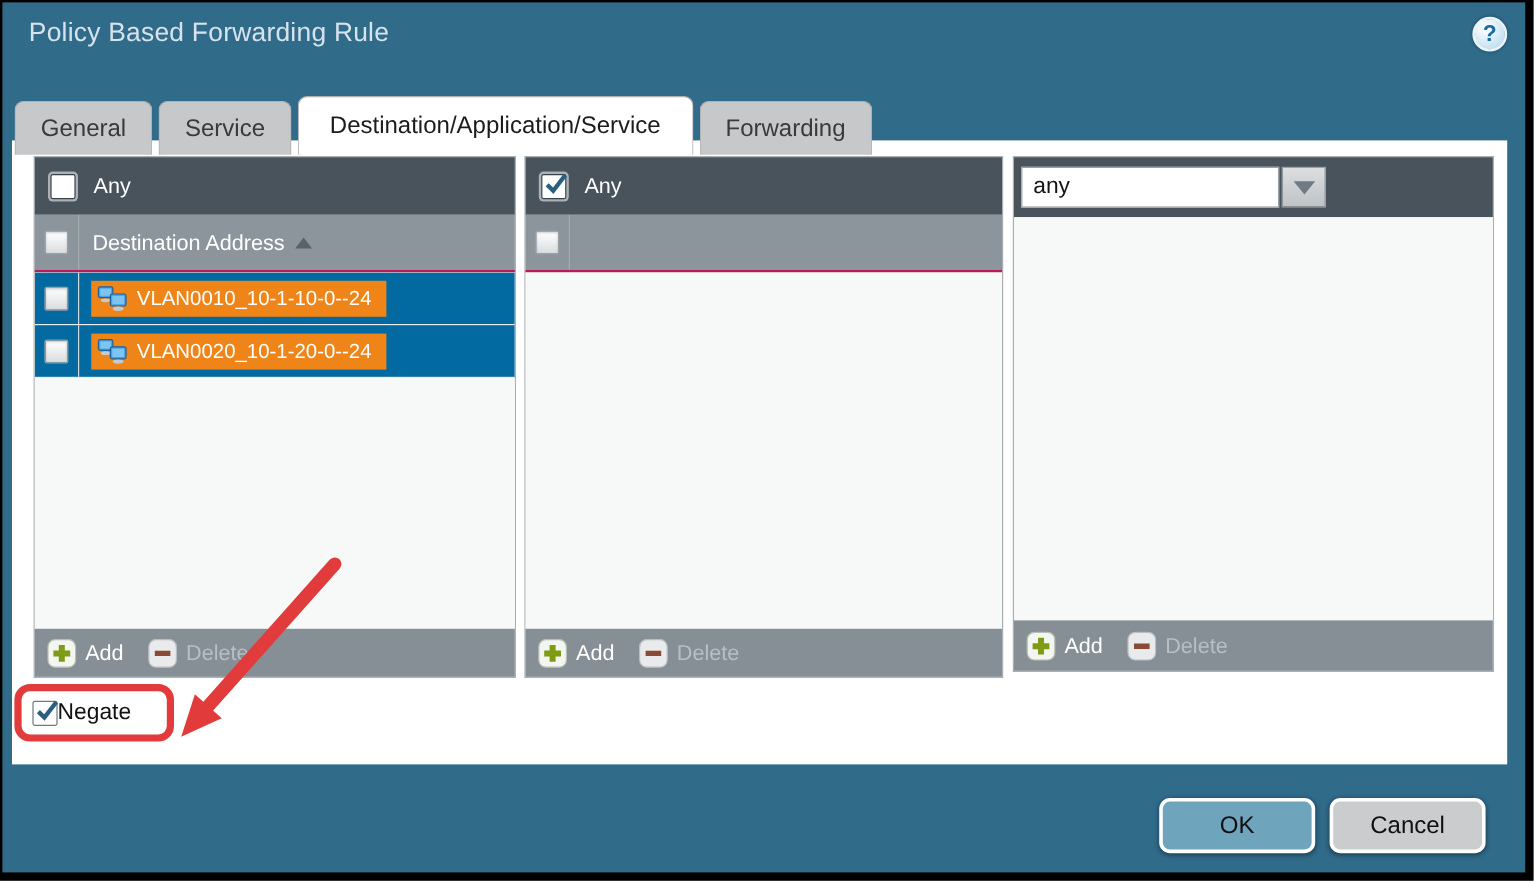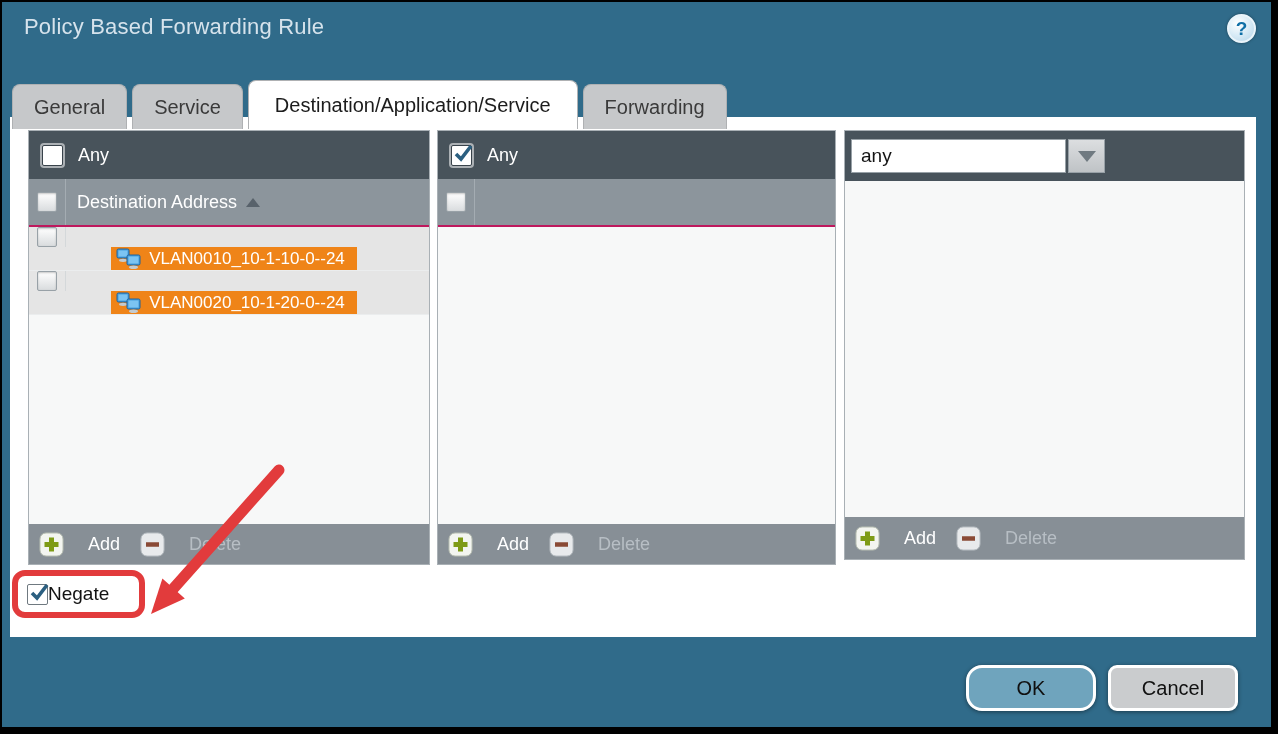--- a/index.html
+++ b/index.html
@@ -44,24 +44,24 @@
   .any-label { color: #fff; font-size: 18px; }
 
   .panel-sub { height: 48px; background: #8C959C; display: flex; align-items: stretch; border-bottom: 2px solid #be185d; flex: none; }
   .sub-cbcell { width: 37px; display: flex; align-items: center; justify-content: center; border-right: 1px solid #A4ACB2; flex: none; }
   .sub-label { display: flex; align-items: center; gap: 9px; padding-left: 11px; color: #fff; font-size: 18px; }
 
   .panel-body { flex: 1; background: #F7F8F8; overflow: hidden; }
 
   .panel-foot { height: 40px; background: #878F96; display: flex; align-items: center; padding: 0 10px; gap: 20px; flex: none; }
   #panel-svc .panel-foot { height: 42px; }
-  .footbtn { display: flex; align-items: center; gap: 24px; font-size: 18px; color: #FFFFFF; cursor: pointer; }
+  .footbtn { display: flex; align-items: center; gap: 7px; font-size: 18px; color: #FFFFFF; cursor: pointer; }
   .footbtn.disabled { color: #B7BEC4; }
 
-  .row { height: 44px; display: flex; align-items: center; border-bottom: 1px solid #EBEDEE; background: #e5e5e5; flex-direction: column; }
+  .row { height: 44px; display: flex; align-items: center; border-bottom: 1px solid #EBEDEE; background: #0369a1; }
   .row-cbcell { width: 37px; align-self: stretch; display: flex; align-items: center; justify-content: center; border-right: 1px solid #D4D8DA; flex: none; }
   .chip {
     margin-left: 10px; height: 30px; background: #EF8418; display: inline-flex; align-items: center;
     gap: 7px; padding: 0 12px 0 5px; color: #fff; font-size: 17px; cursor: pointer; white-space: nowrap;
   }
 
   .cb { width: 20px; height: 20px; background: #fff; border: 1px solid #6F7980; border-radius: 2px; position: relative; flex: none; cursor: pointer; }
   .cb.any { width: 21px; height: 21px; border-color: #39434B; box-shadow: 0 0 0 2px rgba(255,255,255,.55); }
   .cb.bevel { background: linear-gradient(#FFFFFF, #D9DCDE); border-color: #98A1A7; box-shadow: inset 0 1px 2px rgba(0,0,0,.22); }
   .cb .check { position: absolute; left: 0px; top: -4px; }
@@ -84,21 +84,21 @@
   }
   .negate-label { font-size: 19px; color: #121212; }
 
   .annotation-svg { left: 0; top: 0; width: 1278px; height: 734px; pointer-events: none; z-index: 20; }
 
   .btn {
     top: 665px; width: 130px; height: 46px; border: 3px solid #fff; border-radius: 9px;
     font-size: 20px; color: #101010; display: flex; align-items: center; justify-content: center;
     box-shadow: 0 1px 4px rgba(0,0,0,.45); z-index: 4; cursor: pointer;
   }
-  #btn-ok { left: 966px; background: #6FA4BD; border-radius: 16px; }
+  #btn-ok { left: 966px; background: #6FA4BD; }
   #btn-cancel { left: 1108px; background: #CACCCE; }
 </style>
 </head>
 <body>
 
 <div class="abs dialog"></div>
 
 <div class="abs title">Policy Based Forwarding Rule</div>
 
 <div class="abs help-btn">

